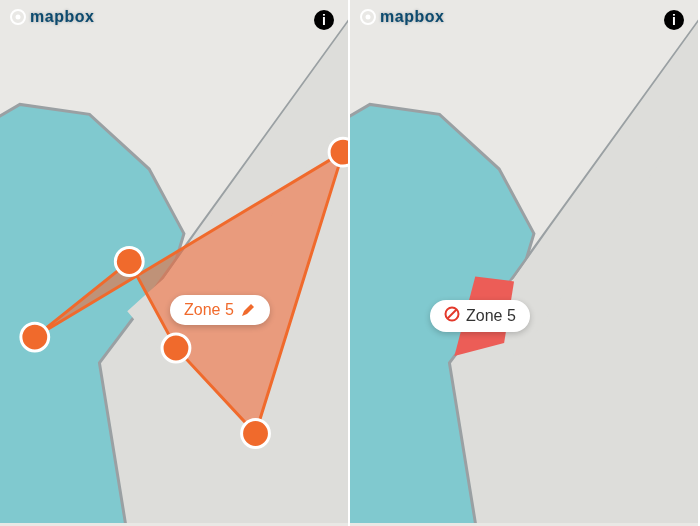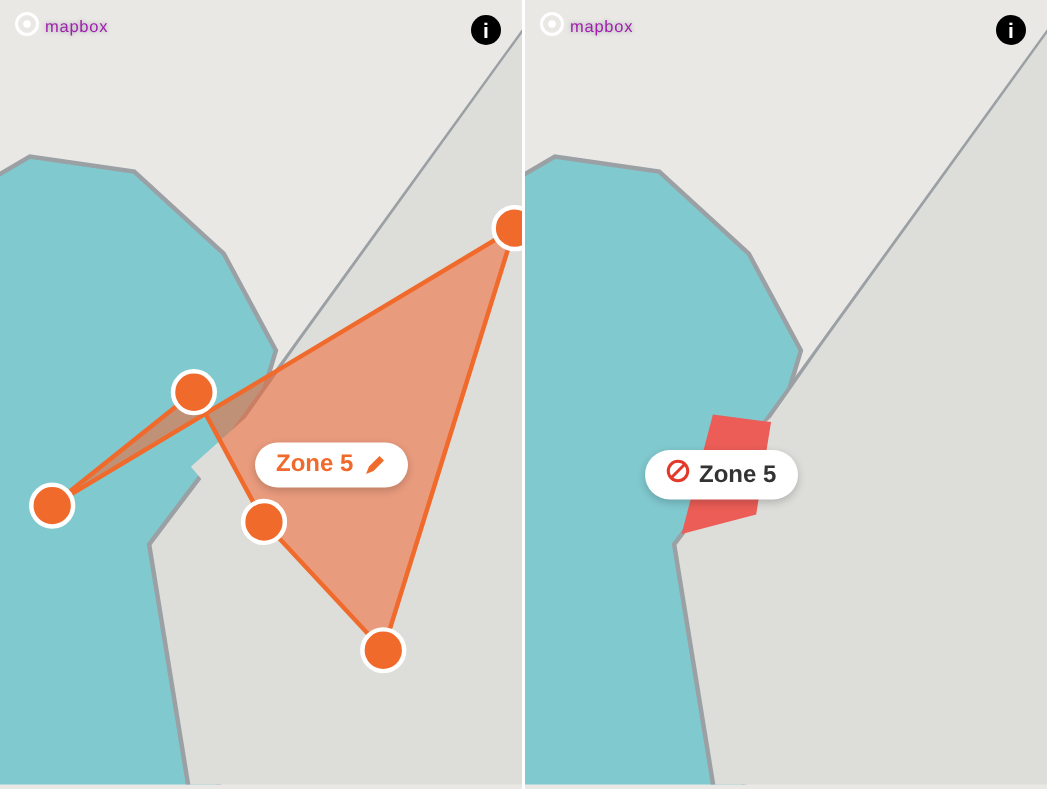--- a/index.html
+++ b/index.html
@@ -7,31 +7,31 @@
   .wrap{display:flex;width:700px;height:526px}
   .panel{position:relative;width:350px;height:526px;border-right:2px solid #fff;
          background:#e9e8e5;overflow:hidden}
   .panel:last-child{border-right:none}
   svg.map{position:absolute;inset:0}
   .lake{fill:#80c9cf;stroke:#9aa0a3;stroke-width:3}
   .land{fill:#ddddda;stroke:#9aa0a3;stroke-width:3}
   .zone-edit{fill:rgba(242,101,50,.55);stroke:#f06a2c;stroke-width:3}
   .zone-err {fill:#ec5d57;}
   .handle{fill:#f06a2c;stroke:#fff;stroke-width:3}
-  .logo{position:absolute;top:8px;left:10px;color:#a21caf;font-size:11px;
-        font-weight:400;letter-spacing:.5px;text-shadow:0 0 3px #9aa0a3}
+  .logo{position:absolute;top:8px;left:10px;color:#0c4a6e;font-size:16px;
+        font-weight:700;letter-spacing:.5px;text-shadow:0 0 3px #9aa0a3}
   .logo svg{vertical-align:-3px;margin-right:4px}
   .info{position:absolute;top:10px;right:14px;width:20px;height:20px;
         border-radius:50%;background:#000;color:#fff;font-weight:700;
         font-size:14px;line-height:20px;text-align:center}
   .pill{position:absolute;background:#fff;border-radius:999px;
         padding:6px 14px;font-size:16px;font-weight:600;
         box-shadow:0 2px 6px rgba(0,0,0,.2);display:flex;align-items:center;
         gap:6px;white-space:nowrap}
-  .pill .txt{font-weight:700}
+  .pill .txt{font-weight:400}
   .pill.edit{color:#f06a2c;left:170px;top:295px}
   .pill.err {color:#333;left:430px;top:300px}
   .pill.err .ban{color:#e3392b;font-weight:700}
 </style>
 </head>
 <body>
 
 <div class="wrap">
 
   <div class="panel">

